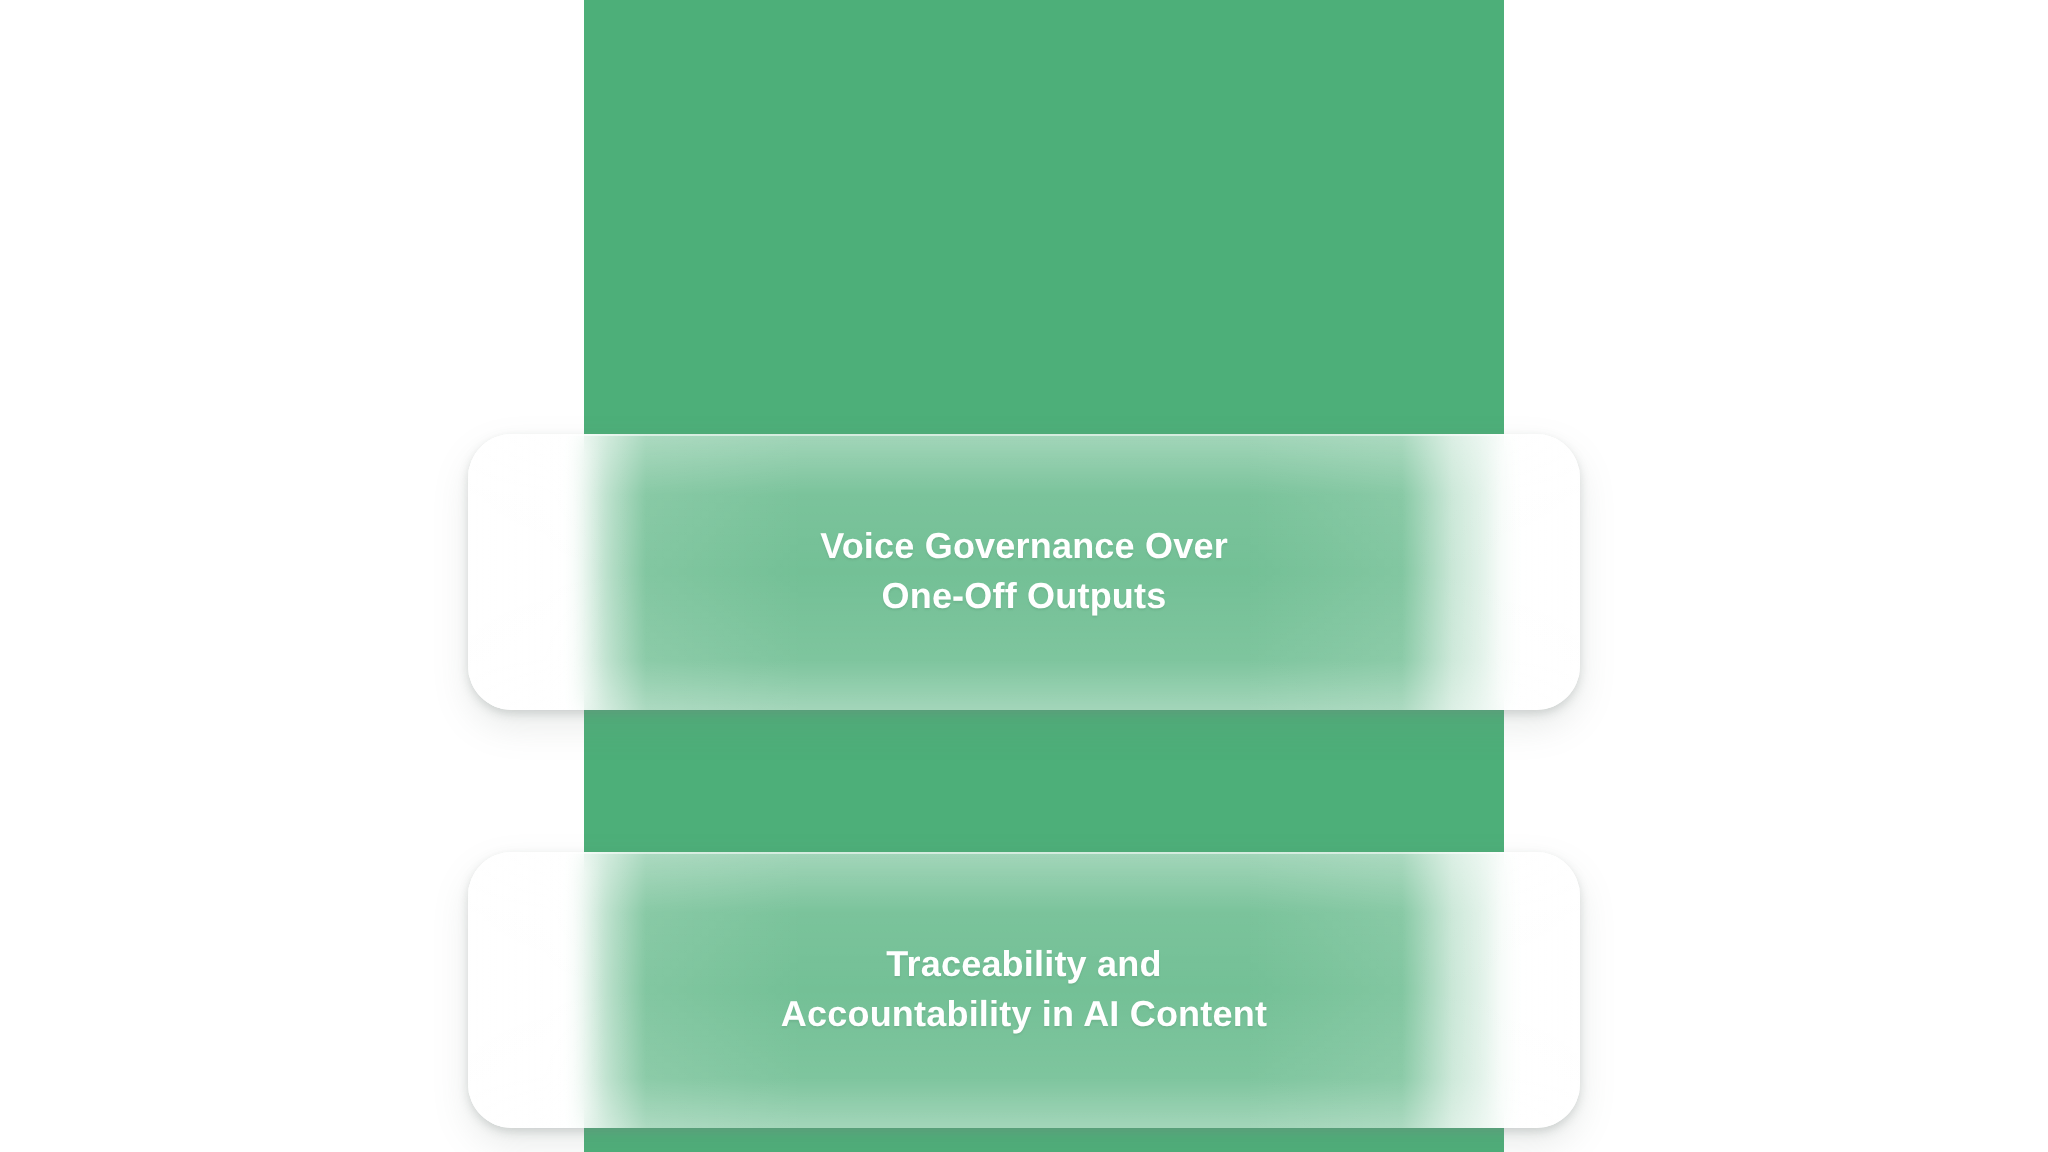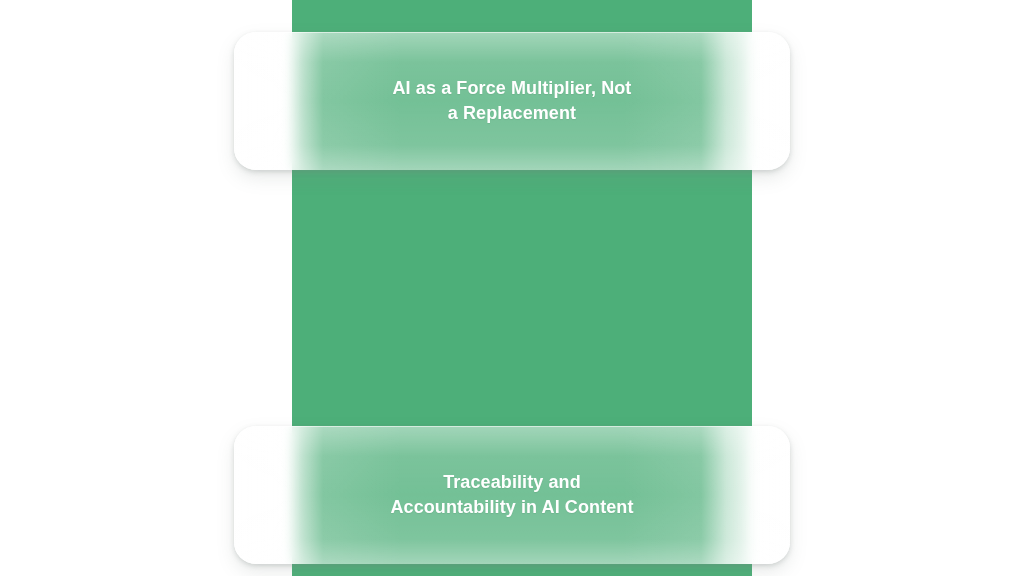--- a/index.html
+++ b/index.html
@@ -100,24 +100,24 @@
     text-shadow: 0 1px 1px rgba(70,120,95,0.18);
   }
 </style>
 </head>
 <body>
 
 <div id="stage">
 
   <div class="band"></div>
 
-  <div class="card card-1">
-    <div class="card-title">AI as a Force Multiplier, Not
-a Replacement</div>
+
+  <div class="card card-2">
+    <div class="card-title">Voice Governance Over
+One-Off Outputs</div>
   </div>
-
 
   <div class="card card-3">
     <div class="card-title">Traceability and
 Accountability in AI Content</div>
   </div>
 
 </div>
 
 </body></html>

